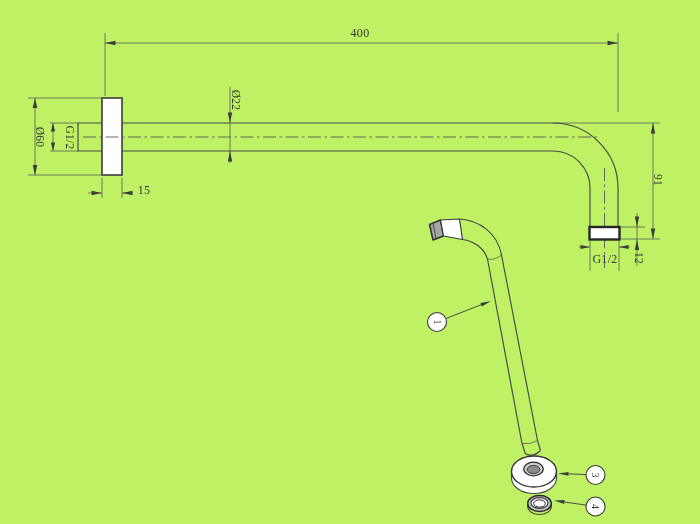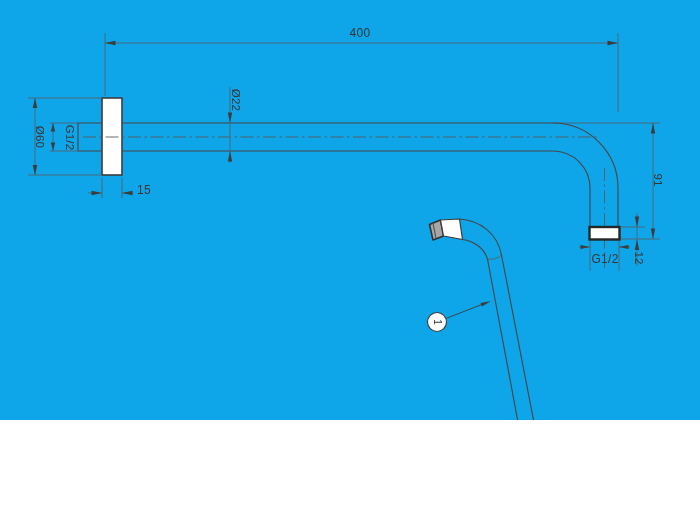--- a/index.html
+++ b/index.html
@@ -1,17 +1,17 @@
 <!DOCTYPE html>
 <html><head>
 <meta charset="utf-8">
 <style>
   html,body{margin:0;padding:0;background:#ffffff;}
-  .page{position:relative;width:700px;height:420px;background:#0ea5e9;overflow:hidden;
-        font-family:Liberation Sans, sans-serif;}
+  .page{position:relative;width:700px;height:524px;background:#bef264;overflow:hidden;
+        font-family:Liberation Serif, serif;}
   svg{display:block;}
   .ln   {stroke:#474747;stroke-width:1.15;fill:none;}
   .lnt  {stroke:#5a5a5a;stroke-width:0.8;fill:none;}
   .lnb  {stroke:#262626;stroke-width:2.4;fill:none;}
   .cl   {stroke:#5a5a5a;stroke-width:0.9;fill:none;stroke-dasharray:13 3.5 2.5 3.5;}
   .arr  {fill:#3c3c3c;stroke:none;}
   .dimt {fill:#363636;font-size:12px;letter-spacing:0.3px;}
   .dimts{fill:#363636;font-size:11.5px;letter-spacing:0.2px;}
   .callt{fill:#363636;font-size:10px;}
   .wfill{fill:#ffffff;}

